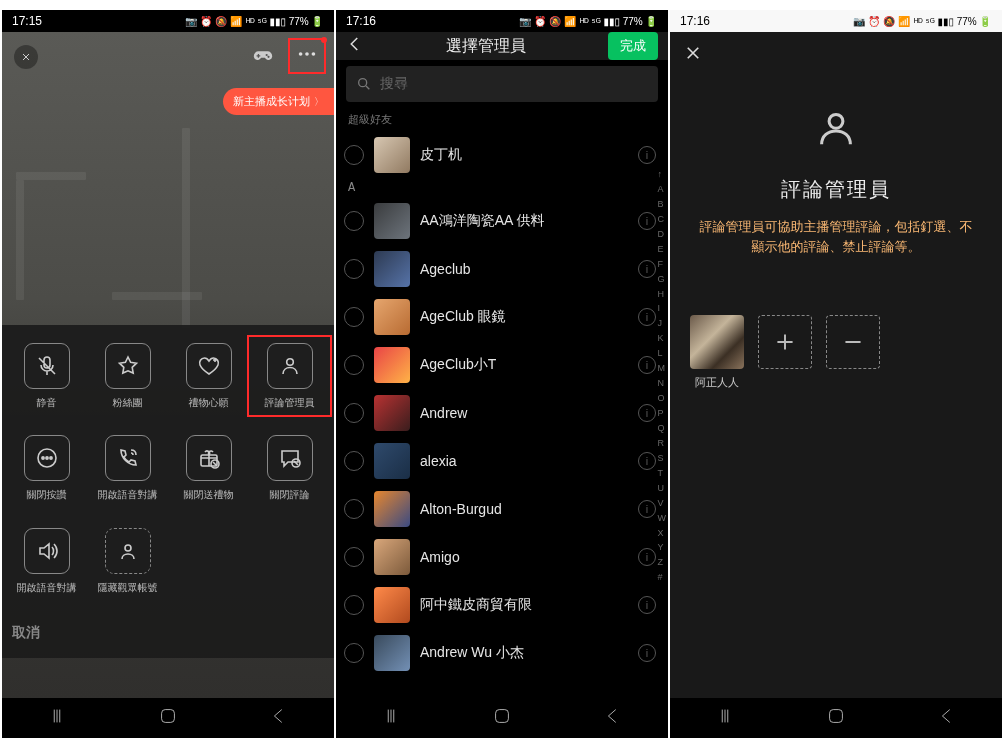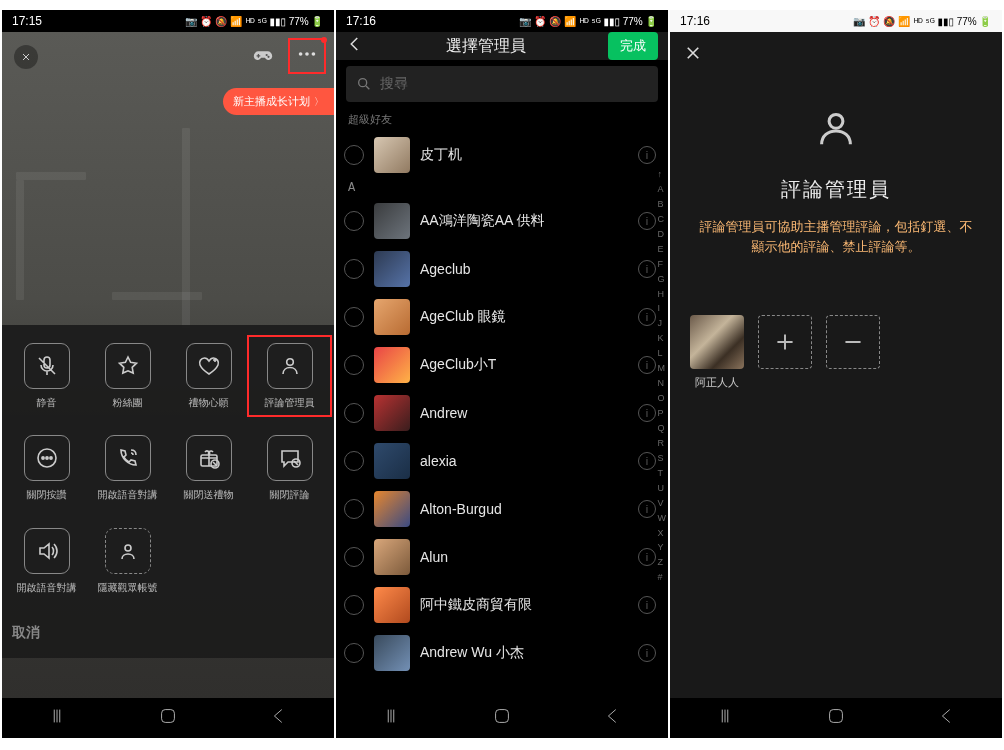--- a/index.html
+++ b/index.html
@@ -422,21 +422,21 @@
           </div>
           <div class="row">
       <span class="radio"></span>
       <span class="avatar" style="background:linear-gradient(135deg,#e7872f,#3a4a82);"></span>
       <span class="name">Alton-Burgud</span>
       <span class="info">i</span>
           </div>
           <div class="row">
       <span class="radio"></span>
       <span class="avatar" style="background:linear-gradient(135deg,#d9a77b,#7c5a3b);"></span>
-      <span class="name">Alun</span>
+      <span class="name">Amigo</span>
       <span class="info">i</span>
           </div>
           <div class="row">
       <span class="radio"></span>
       <span class="avatar" style="background:linear-gradient(135deg,#ff8a4a,#b14a1e);"></span>
       <span class="name">阿中鐵皮商貿有限</span>
       <span class="info">i</span>
           </div>
           <div class="row">
       <span class="radio"></span>

